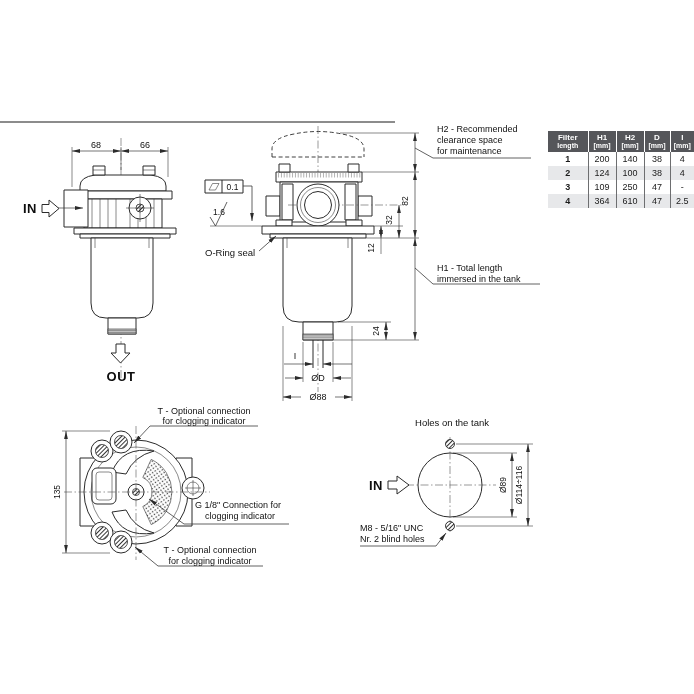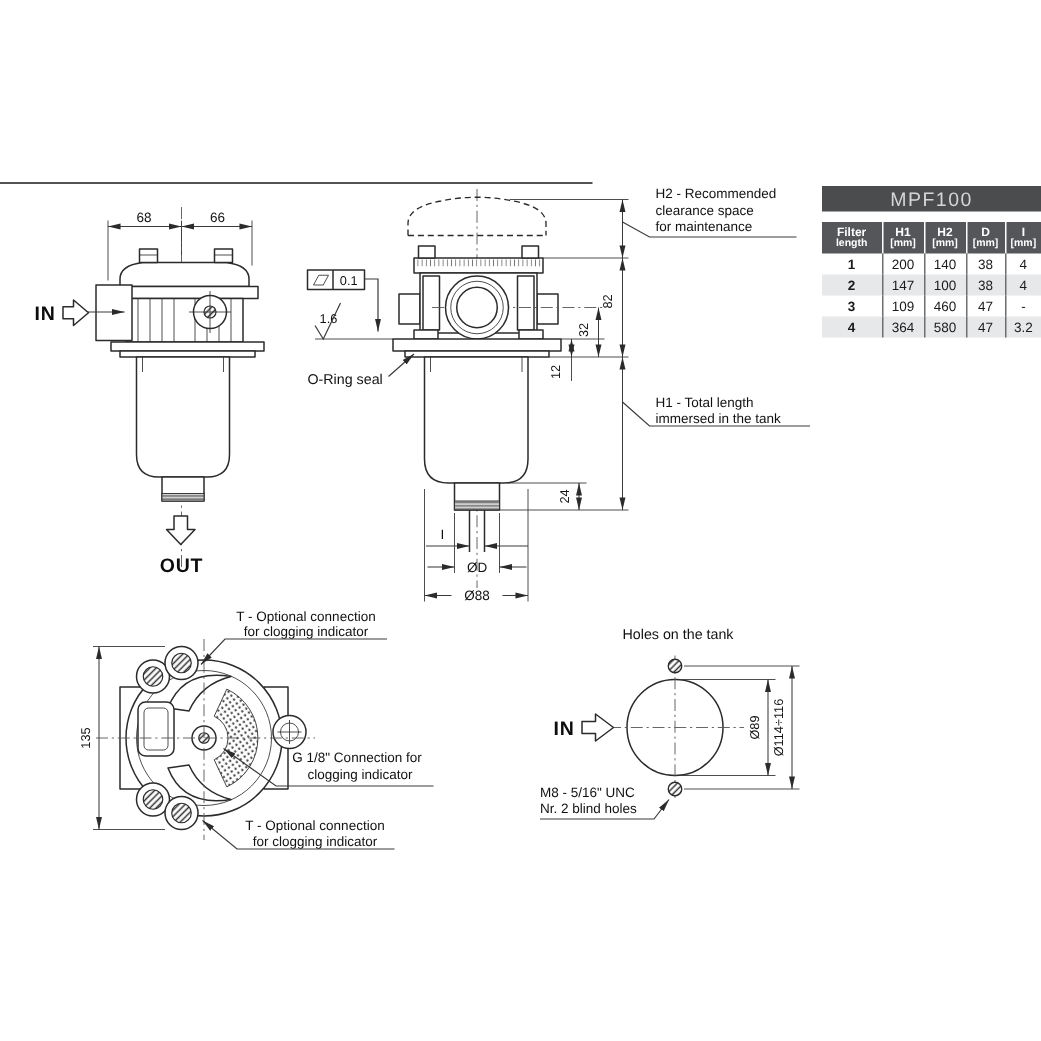--- a/index.html
+++ b/index.html
@@ -271,21 +271,20 @@
     <path class="olw" d="M388,481 h9 v-5 l12,9 l-12,9 v-5 h-9 z" stroke-width="1.1"></path>
 
     <path class="ldr" d="M360,546 H436 L446,533" fill="none" marker-end="url(#arr)"></path>
     <text class="t9" x="360" y="531">M8 - 5/16" UNC</text>
     <text class="t9" x="360" y="542">Nr. 2 blind holes</text>
   </g>
 </svg>
 
 
 <div id="spec">
-  <div class="bar" style="background:#4b4c4e;">MPF100</div>
   <table>
     <colgroup>
           <col class="w0">
           <col class="w1">
           <col class="w2">
           <col class="w3">
           <col class="w4">
         </colgroup>
     <thead>
       <tr style="background:#55565a;">
@@ -299,36 +298,36 @@
     <tbody>
       <tr>
         <td class="c0">1</td>
         <td>200</td>
         <td>140</td>
         <td>38</td>
         <td>4</td>
       </tr>
       <tr>
         <td class="c0">2</td>
-        <td>147</td>
+        <td>124</td>
         <td>100</td>
         <td>38</td>
         <td>4</td>
       </tr>
       <tr>
         <td class="c0">3</td>
         <td>109</td>
-        <td>460</td>
+        <td>250</td>
         <td>47</td>
         <td>-</td>
       </tr>
       <tr>
         <td class="c0">4</td>
         <td>364</td>
-        <td>580</td>
+        <td>610</td>
         <td>47</td>
-        <td>3.2</td>
+        <td>2.5</td>
       </tr>
     </tbody>
   </table>
 </div>
 
 </div>
 
 </body></html>

